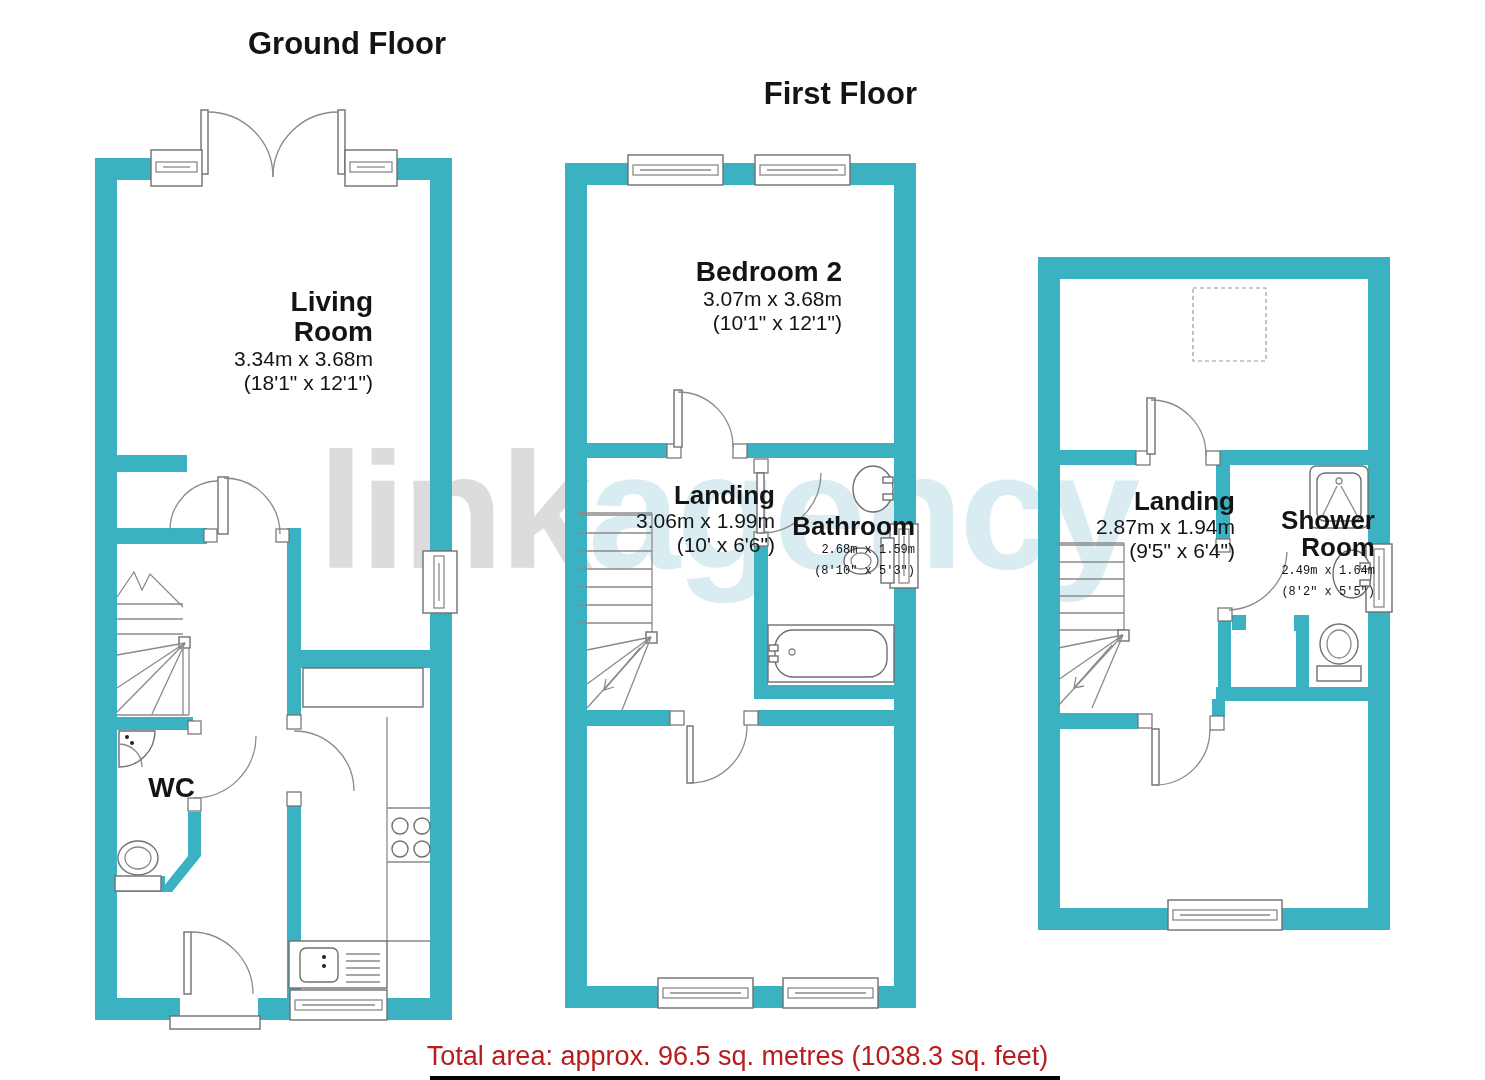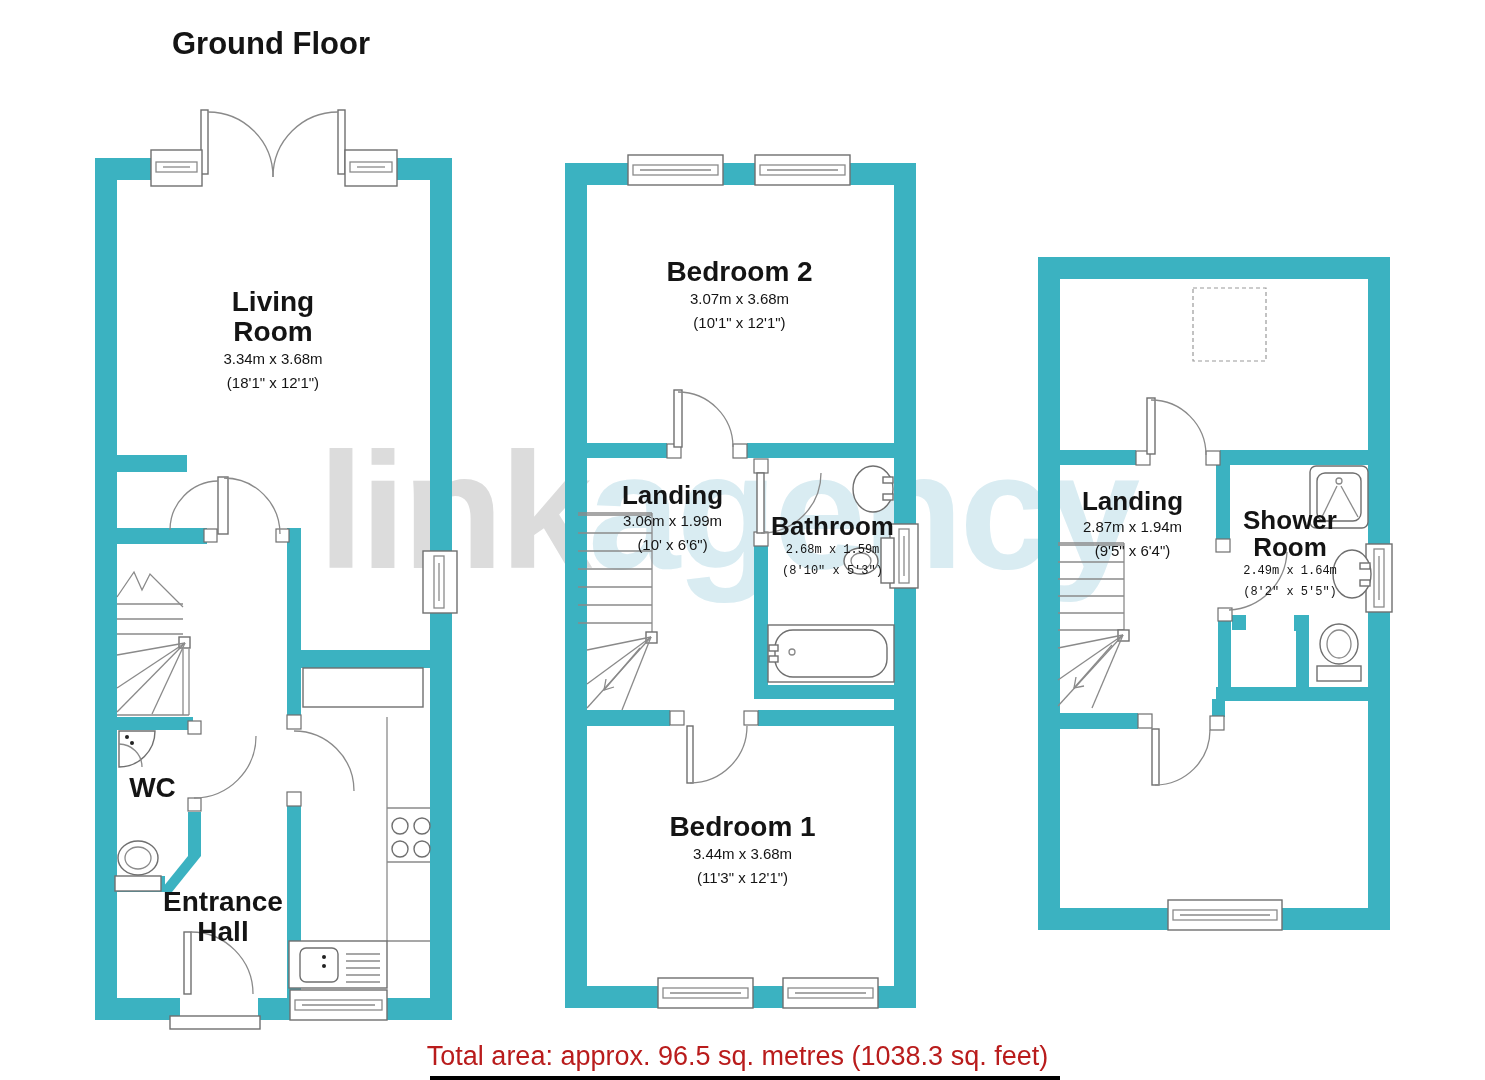--- a/index.html
+++ b/index.html
@@ -11,25 +11,25 @@
   #watermark .wm2{color:#d9ecf2;}
   #plan{position:absolute;left:0;top:0;z-index:1;}
   .wall{fill:#3bb2c1;stroke:none;}
   .open{fill:#ffffff;stroke:none;}
   .stop{fill:#ffffff;stroke:#6f6f6f;stroke-width:1.2;}
   .fix{fill:#ffffff;stroke:#6f6f6f;stroke-width:1.4;}
   .ln{fill:none;stroke:#8a8a8a;stroke-width:1.3;}
   .arc{fill:none;stroke:#8a8a8a;stroke-width:1.3;}
   .dash{fill:none;stroke:#9a9a9a;stroke-width:1.2;stroke-dasharray:4 3;}
   .dot{fill:#222;stroke:none;}
-  .lbl{position:absolute;z-index:2;text-align:center;color:#141414;}
+  .lbl{position:absolute;z-index:2;text-align:right;color:#141414;}
   .ttl{font-weight:bold;font-size:31px;}
   .rn{display:block;font-weight:bold;font-size:28px;line-height:30px;}
   .rn.sm{font-size:26px;line-height:27px;}
-  .rd{display:block;font-size:15px;line-height:24px;}
+  .rd{display:block;font-size:21px;line-height:24px;}
   .rd.sm{display:block;font-size:12px;line-height:21px;font-family:Liberation Mono, monospace;}
   #footer{position:absolute;left:340px;top:1041px;width:795px;text-align:center;
           font-size:27px;color:#b91c1c;z-index:2;}
   #bottombar{position:absolute;left:430px;top:1076px;width:630px;height:4px;background:#000;z-index:2;}
 </style>
 </head>
 <body>
 
 <div id="stage">
 
@@ -318,61 +318,53 @@
       </g>
       <g>
         <ellipse class="fix" cx="1339" cy="644" rx="19" ry="20"></ellipse>
         <ellipse class="ln" cx="1339" cy="644" rx="12" ry="14"></ellipse>
         <rect class="fix" x="1317" y="666" width="44" height="15"></rect>
       </g>
     </g>
   </svg>
 
   <div class="lbl ttl" style="left:96px;top:26px;width:350px;">Ground Floor</div>
+  <div class="lbl ttl" style="left:567px;top:76px;width:350px;">First Floor</div>
 
   <div class="lbl" style="left:173px;top:287px;width:200px;">
     <span class="rn">Living</span>
     <span class="rn">Room</span>
     <span class="rd">3.34m x 3.68m</span>
     <span class="rd">(18'1" x 12'1")</span>
   </div>
 
   <div class="lbl" style="left:110px;top:773px;width:85px;">
     <span class="rn">WC</span>
   </div>
 
-  <div class="lbl" style="left:138px;top:887px;width:170px;">
-    <span class="rn">Entrance</span>
-    <span class="rn">Hall</span>
-  </div>
 
 
   <div class="lbl" style="left:637px;top:257px;width:205px;">
     <span class="rn">Bedroom 2</span>
     <span class="rd">3.07m x 3.68m</span>
     <span class="rd">(10'1" x 12'1")</span>
   </div>
 
   <div class="lbl" style="left:570px;top:482px;width:205px;">
     <span class="rn sm">Landing</span>
     <span class="rd">3.06m x 1.99m</span>
     <span class="rd">(10' x 6'6")</span>
   </div>
 
   <div class="lbl" style="left:750px;top:513px;width:165px;">
     <span class="rn sm">Bathroom</span>
     <span class="rd sm">2.68m x 1.59m</span>
     <span class="rd sm">(8'10" x 5'3")</span>
   </div>
 
-  <div class="lbl" style="left:640px;top:812px;width:205px;">
-    <span class="rn">Bedroom 1</span>
-    <span class="rd">3.44m x 3.68m</span>
-    <span class="rd">(11'3" x 12'1")</span>
-  </div>
 
 
   <div class="lbl" style="left:1030px;top:488px;width:205px;">
     <span class="rn sm">Landing</span>
     <span class="rd">2.87m x 1.94m</span>
     <span class="rd">(9'5" x 6'4")</span>
   </div>
 
   <div class="lbl" style="left:1205px;top:507px;width:170px;">
     <span class="rn sm">Shower</span>

